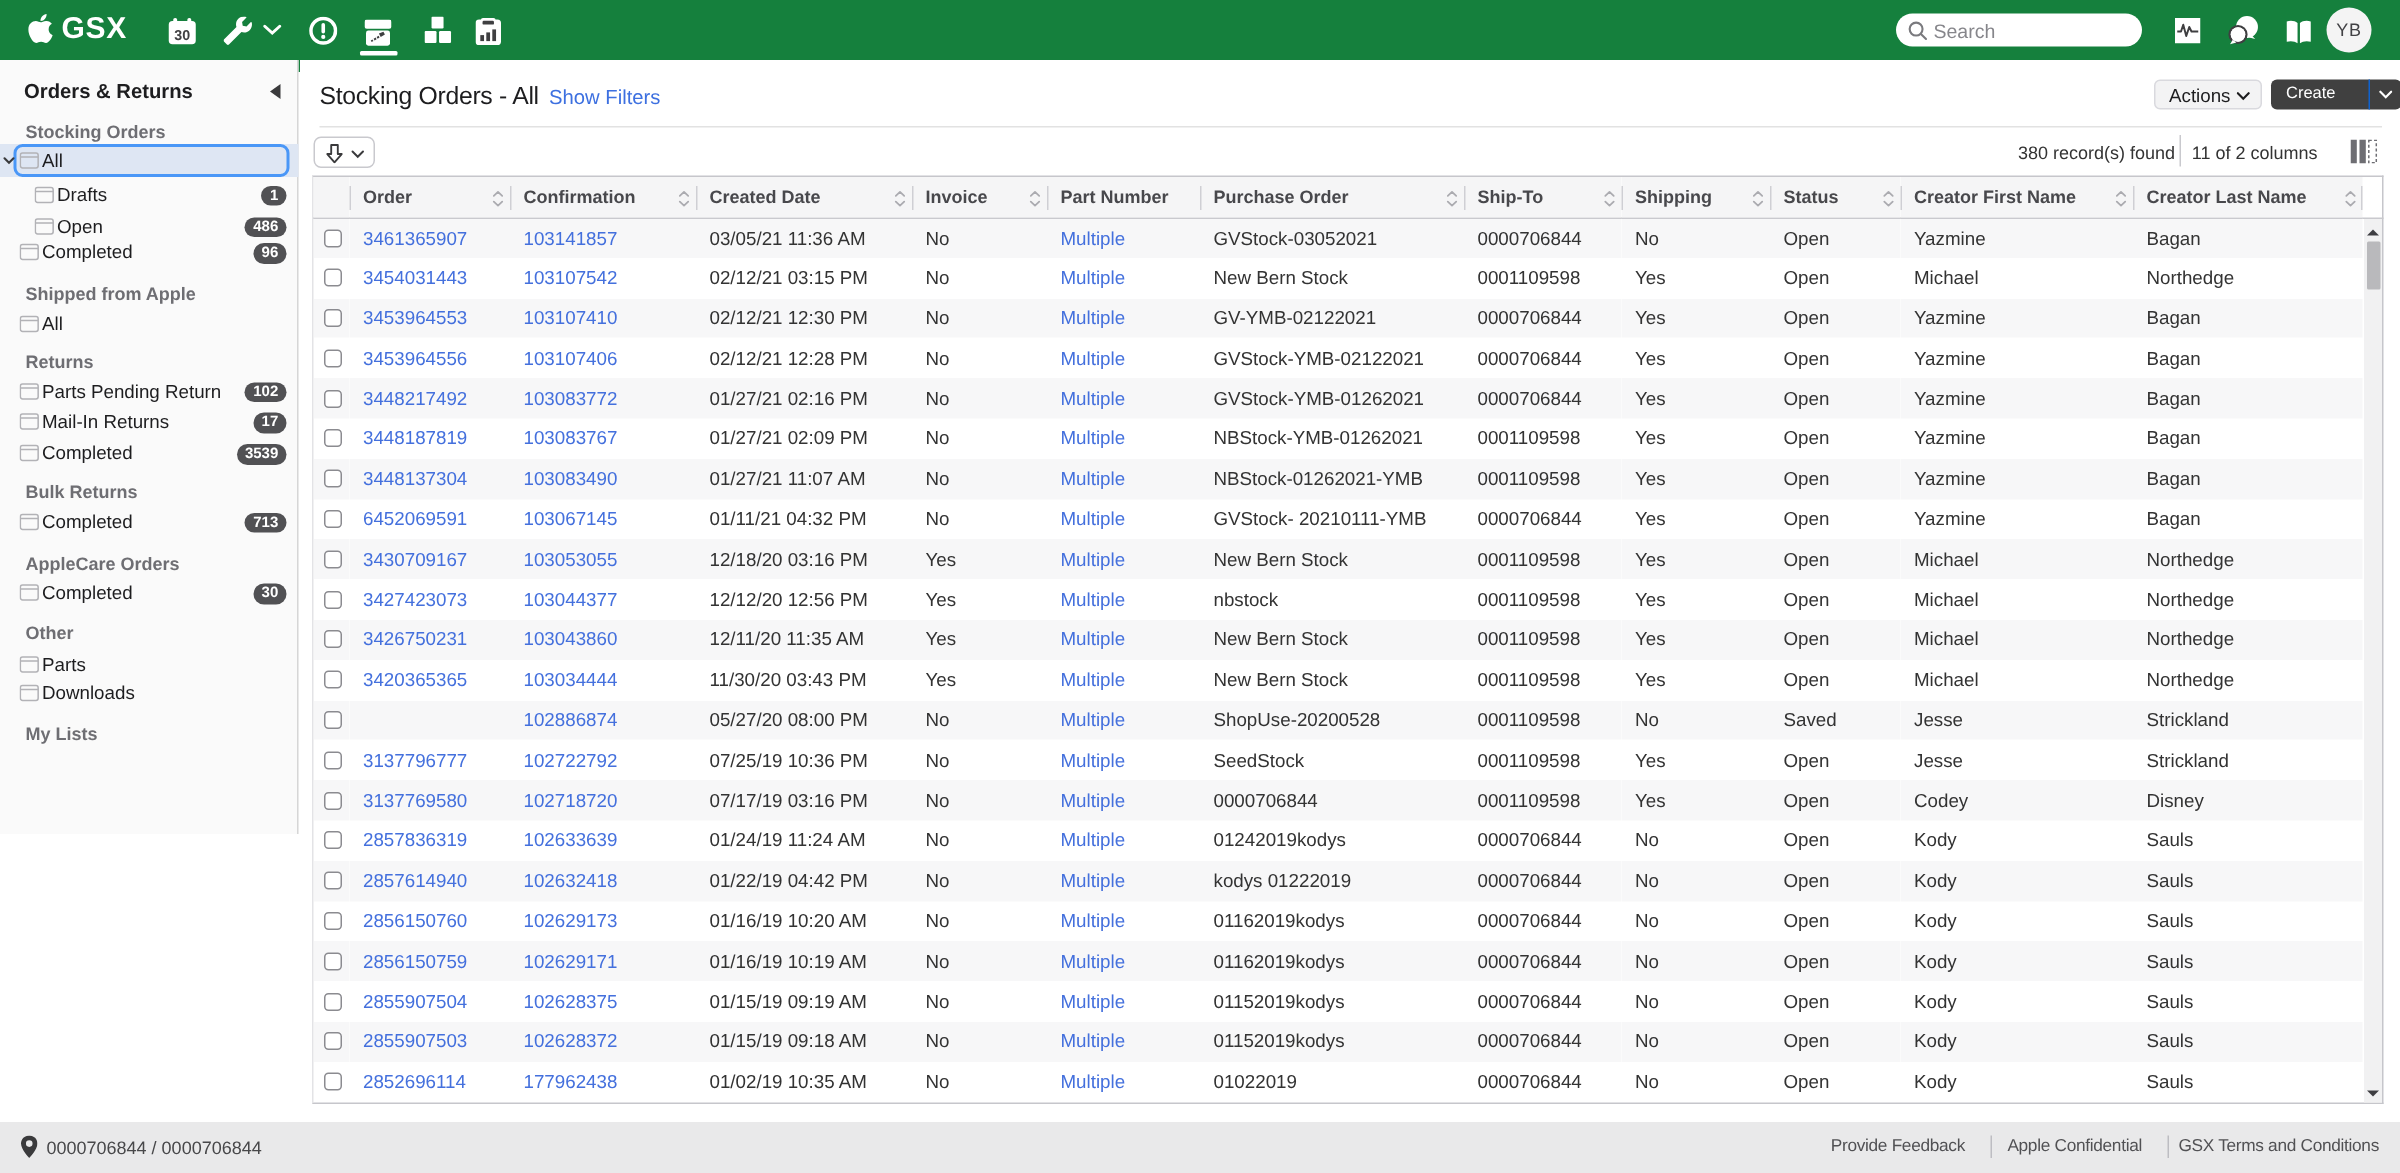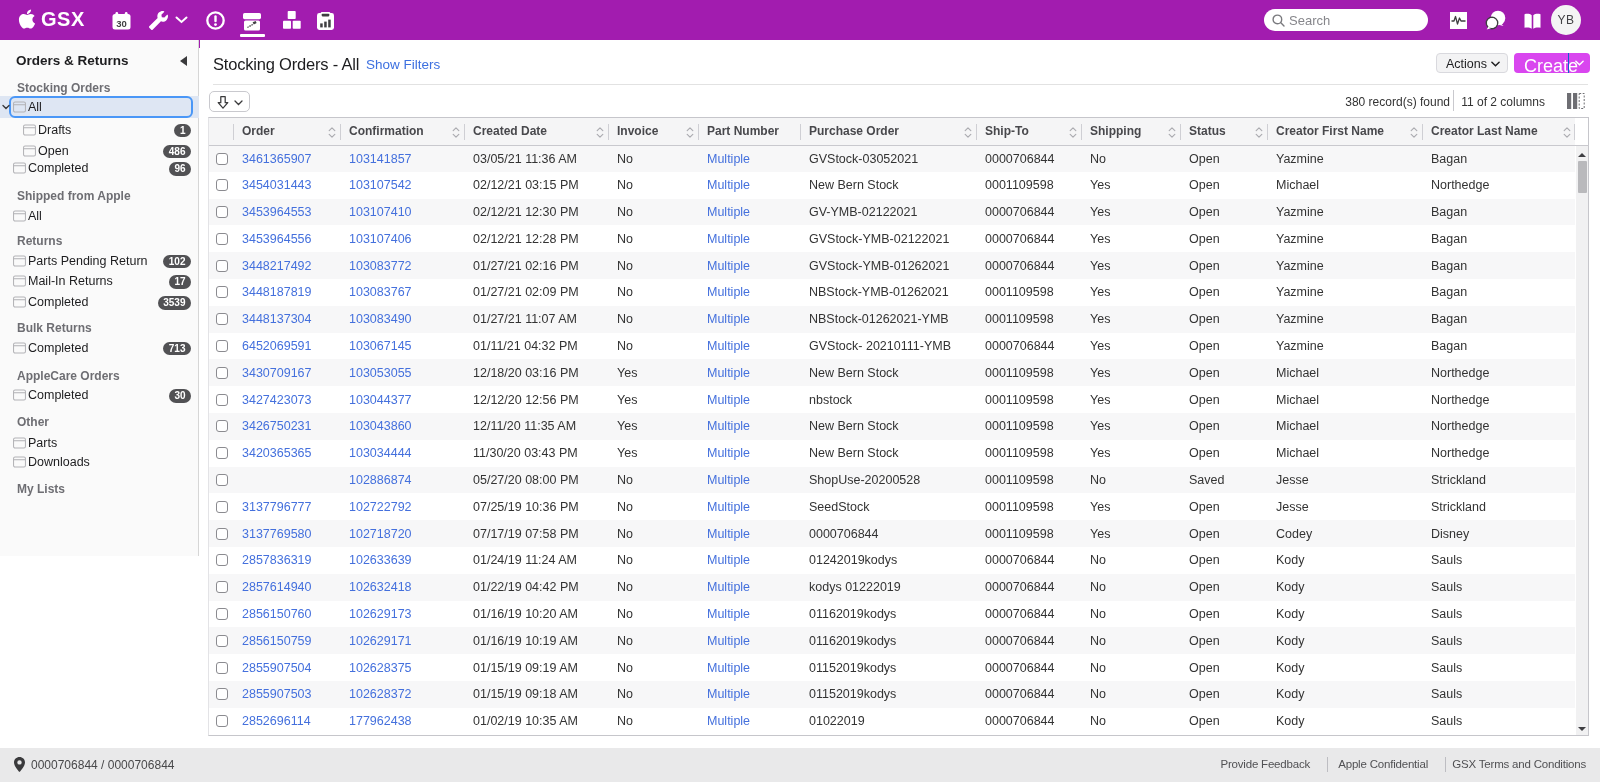--- a/index.html
+++ b/index.html
@@ -1,35 +1,35 @@
 <!DOCTYPE html>
 <html><head>
 <meta charset="utf-8">
 <title>GSX</title>
 <style>
 * { margin:0; padding:0; box-sizing:border-box; }
 html,body { width:1600px; height:782px; overflow:hidden; font-family:"Liberation Sans", sans-serif; background:#fff; }
-.nav { position:absolute; left:0; top:0; width:1600px; height:48px; background:#a21caf; }
+.nav { position:absolute; left:0; top:0; width:1600px; height:48px; background:#15803d; }
 .nav .apple { position:absolute; left:18px; top:8px; }
 .nav .gsx { position:absolute; left:41px; top:8px; color:#fff; font-size:20px; font-weight:bold; letter-spacing:0.5px; }
 .navicon { position:absolute; top:11px; }
 .sidebar { position:absolute; left:0; top:40px; width:199px; height:516px; background:#fafafa; border-right:1px solid #d6d6d6; }
 .sb-title { position:absolute; left:16px; top:13px; font-size:13.5px; font-weight:bold; color:#1d1d1f; }
 .sb-collapse { position:absolute; left:180px; top:16px; width:0; height:0; border-top:5px solid transparent; border-bottom:5px solid transparent; border-right:7px solid #3a3a3c; }
 .sb-sec { position:absolute; left:17px; font-size:12px; font-weight:bold; color:#6e6e73; }
 .sb-item { position:absolute; left:0; width:199px; height:21px; font-size:12.5px; color:#1d1d1f; }
 .sb-item .lbl { position:absolute; top:3px; }
 .badge { position:absolute; right:8px; top:4px; background:#515154; color:#fff; font-size:10px; font-weight:bold; border-radius:7px; padding:1px 5.5px; line-height:11.5px; }
 .folder { position:absolute; top:3px; }
 .main { position:absolute; left:200px; top:40px; width:1400px; height:708px; background:#fff; }
 .pg-title { position:absolute; left:13px; top:14.5px; font-size:16.5px; font-weight:500; color:#1d1d1f; letter-spacing:-0.2px; }
 .showfilters { position:absolute; left:166px; top:17px; font-size:13.5px; color:#3d70e0; }
 .hdiv { position:absolute; left:13px; top:44px; width:1375px; height:1px; background:#e2e2e2; }
 .btn-actions { position:absolute; left:1236px; top:13px; width:72px; height:20px; background:#f3f3f4; border:1px solid #d9d9de; border-radius:4px; font-size:12.5px; color:#1d1d1f; text-align:left; }
-.btn-create { position:absolute; left:1314px; top:13px; width:76px; height:20px; background:#d946ef; border-radius:4px; color:#fff; font-size:18px; }
+.btn-create { position:absolute; left:1314px; top:13px; width:87px; height:20px; background:#404040; border-radius:4px; color:#fff; font-size:11px; }
 .btn-dl { position:absolute; left:9px; top:51px; width:41px; height:21px; border:1px solid #c9c9ce; border-radius:5px; background:#fff; }
 .records { position:absolute; top:55px; font-size:12px; color:#333; }
 .tb-sep { position:absolute; left:1253px; top:50px; width:1px; height:21px; background:#c9c9ce; }
 .gridwrap { position:absolute; left:8px; top:77px; width:1381px; height:619px; border:1px solid #c6c6cb; border-left-color:#e3e3e6; background:#fff; }
 table.grid { position:absolute; left:0; top:0; border-collapse:collapse; table-layout:fixed; width:1366px; font-size:12.5px; }
 .cb { width:12px; height:12px; border:1px solid #8b8b90; border-radius:3px; background:#fff; margin-left:-2px; }
 table.grid th { height:27px; background:#f5f5f6; border-bottom:1px solid #c9c9ce; font-weight:bold; color:#48484c; text-align:left; padding:0 0 0 9px; font-size:12px; position:relative; }
 table.grid th + th::before { content:''; position:absolute; left:0; top:6px; height:16px; width:1px; background:#cfcfd4; }
 table.grid th.last::after { content:''; position:absolute; right:0; top:6px; height:16px; width:1px; background:#cfcfd4; }
 table.grid td { height:26.8px; padding:0 0 0 9px; color:#333; overflow:hidden; white-space:nowrap; }
@@ -528,21 +528,21 @@
             <td>Open</td>
             <td>Jesse</td>
             <td>Strickland</td>
           </tr>
           <tr class="odd">
             <td>
               <div class="cb"></div>
             </td>
             <td><a>3137769580</a></td>
             <td><a>102718720</a></td>
-            <td>07/17/19 07:58 PM</td>
+            <td>07/17/19 03:16 PM</td>
             <td>No</td>
             <td><a>Multiple</a></td>
             <td>0000706844</td>
             <td>0001109598</td>
             <td>Yes</td>
             <td>Open</td>
             <td>Codey</td>
             <td>Disney</td>
           </tr>
           <tr>

